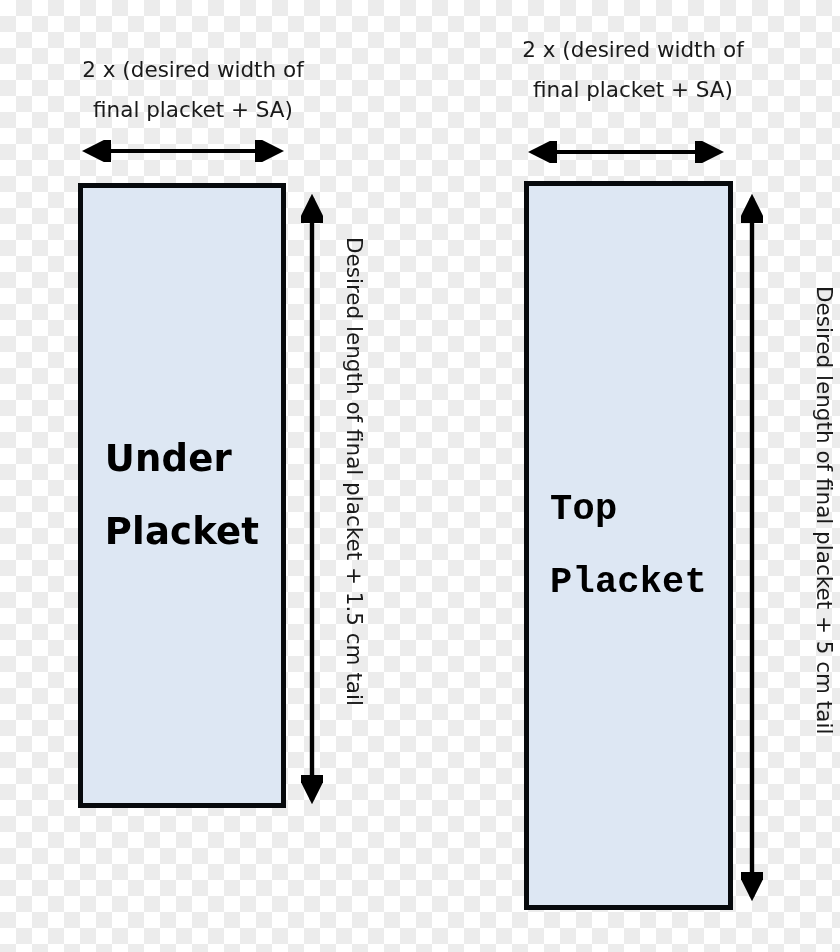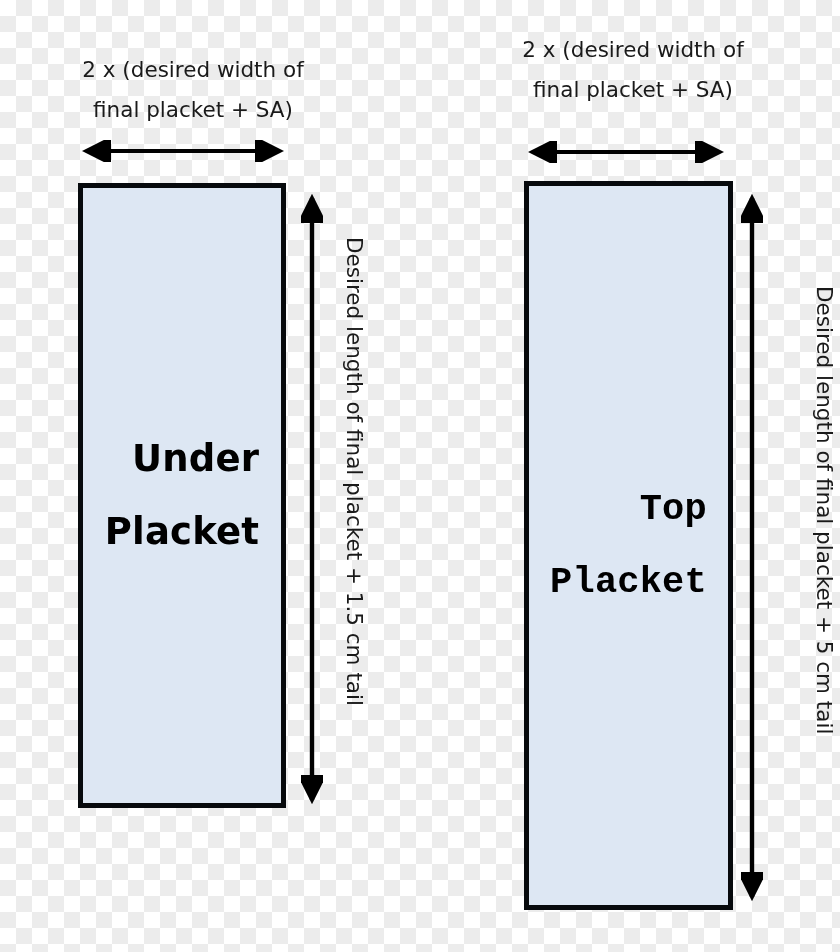--- a/index.html
+++ b/index.html
@@ -34,21 +34,21 @@
     border: 5px solid #070a0d;
     display: flex;
     align-items: center;
     justify-content: center;
   }
   .placket-label {
     font-weight: bold;
     font-size: 37px;
     line-height: 1.95;
     color: #000000;
-    text-align: right;
+    text-align: left;
     letter-spacing: 0.2px;
     white-space: pre-line;
   }
 
   #under-placket-box {
     left: 42px;
     top: 183px;
     width: 208px;
     height: 625px;
   }

